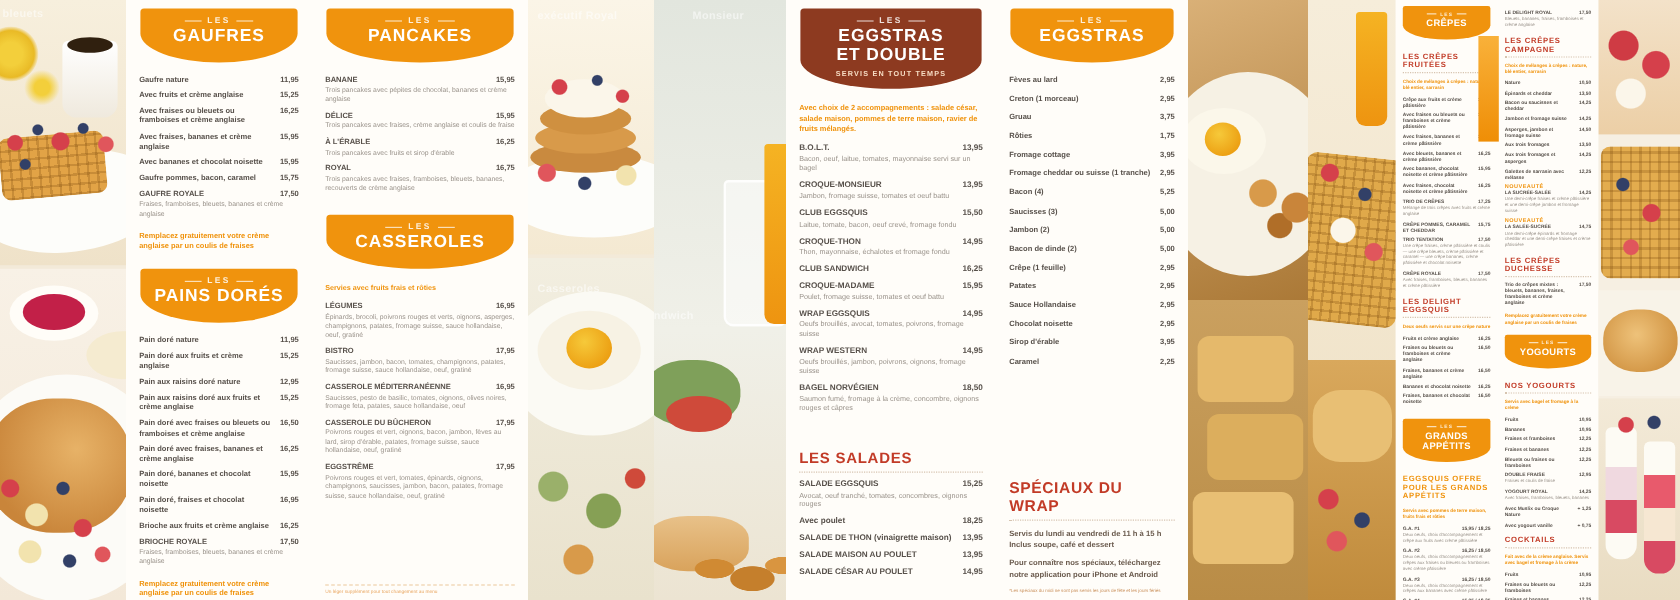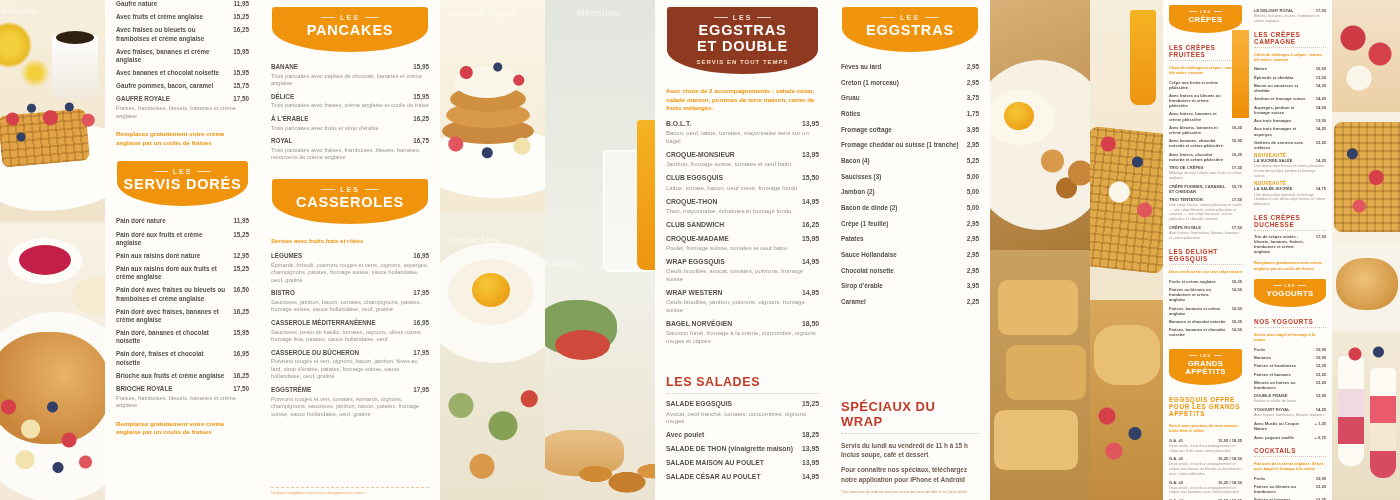--- a/index.html
+++ b/index.html
@@ -95,20 +95,26 @@
         radial-gradient(circle at 35% 50%,#f2e3ae 0 9px,transparent 10px),
         radial-gradient(circle at 55% 30%,#324067 0 5px,transparent 6px),
         radial-gradient(circle at 70% 60%,#d5404b 0 7px,transparent 8px),
         radial-gradient(circle at 30% 78%,#f2e3ae 0 9px,transparent 10px),
         radial-gradient(circle at 60% 85%,#324067 0 5px,transparent 6px),
         radial-gradient(circle at 85% 80%,#e0565c 0 6px,transparent 7px)"></div>
     </div>
   </div>
 
   <section class="panel" style="width:155px">
+    <div class="badge">
+      <div class="les">
+          <span>LES</span>
+        </div>
+      <div class="bt">GAUFRES</div>
+    </div>
     <div>
 
         <div class="item">
 
           <div class="row">
             <span class="n">Gaufre nature</span>
             <span class="p">11,95</span>
           </div>
 
         </div>
@@ -165,21 +171,21 @@
             <span class="p">17,50</span>
           </div>
           <div class="d">Fraises, framboises, bleuets, bananes et crème anglaise</div>
         </div>
       </div>
     <div class="note">Remplacez gratuitement votre crème anglaise par un coulis de fraises</div>
     <div class="badge" style="margin-top:10px">
       <div class="les">
           <span>LES</span>
         </div>
-      <div class="bt">SERVIS DORÉS</div>
+      <div class="bt">PAINS DORÉS</div>
     </div>
     <div>
 
         <div class="item">
           <div class="row">
             <span class="n">Pain doré nature</span>
             <span class="p">11,95</span>
           </div>
 
         </div>

